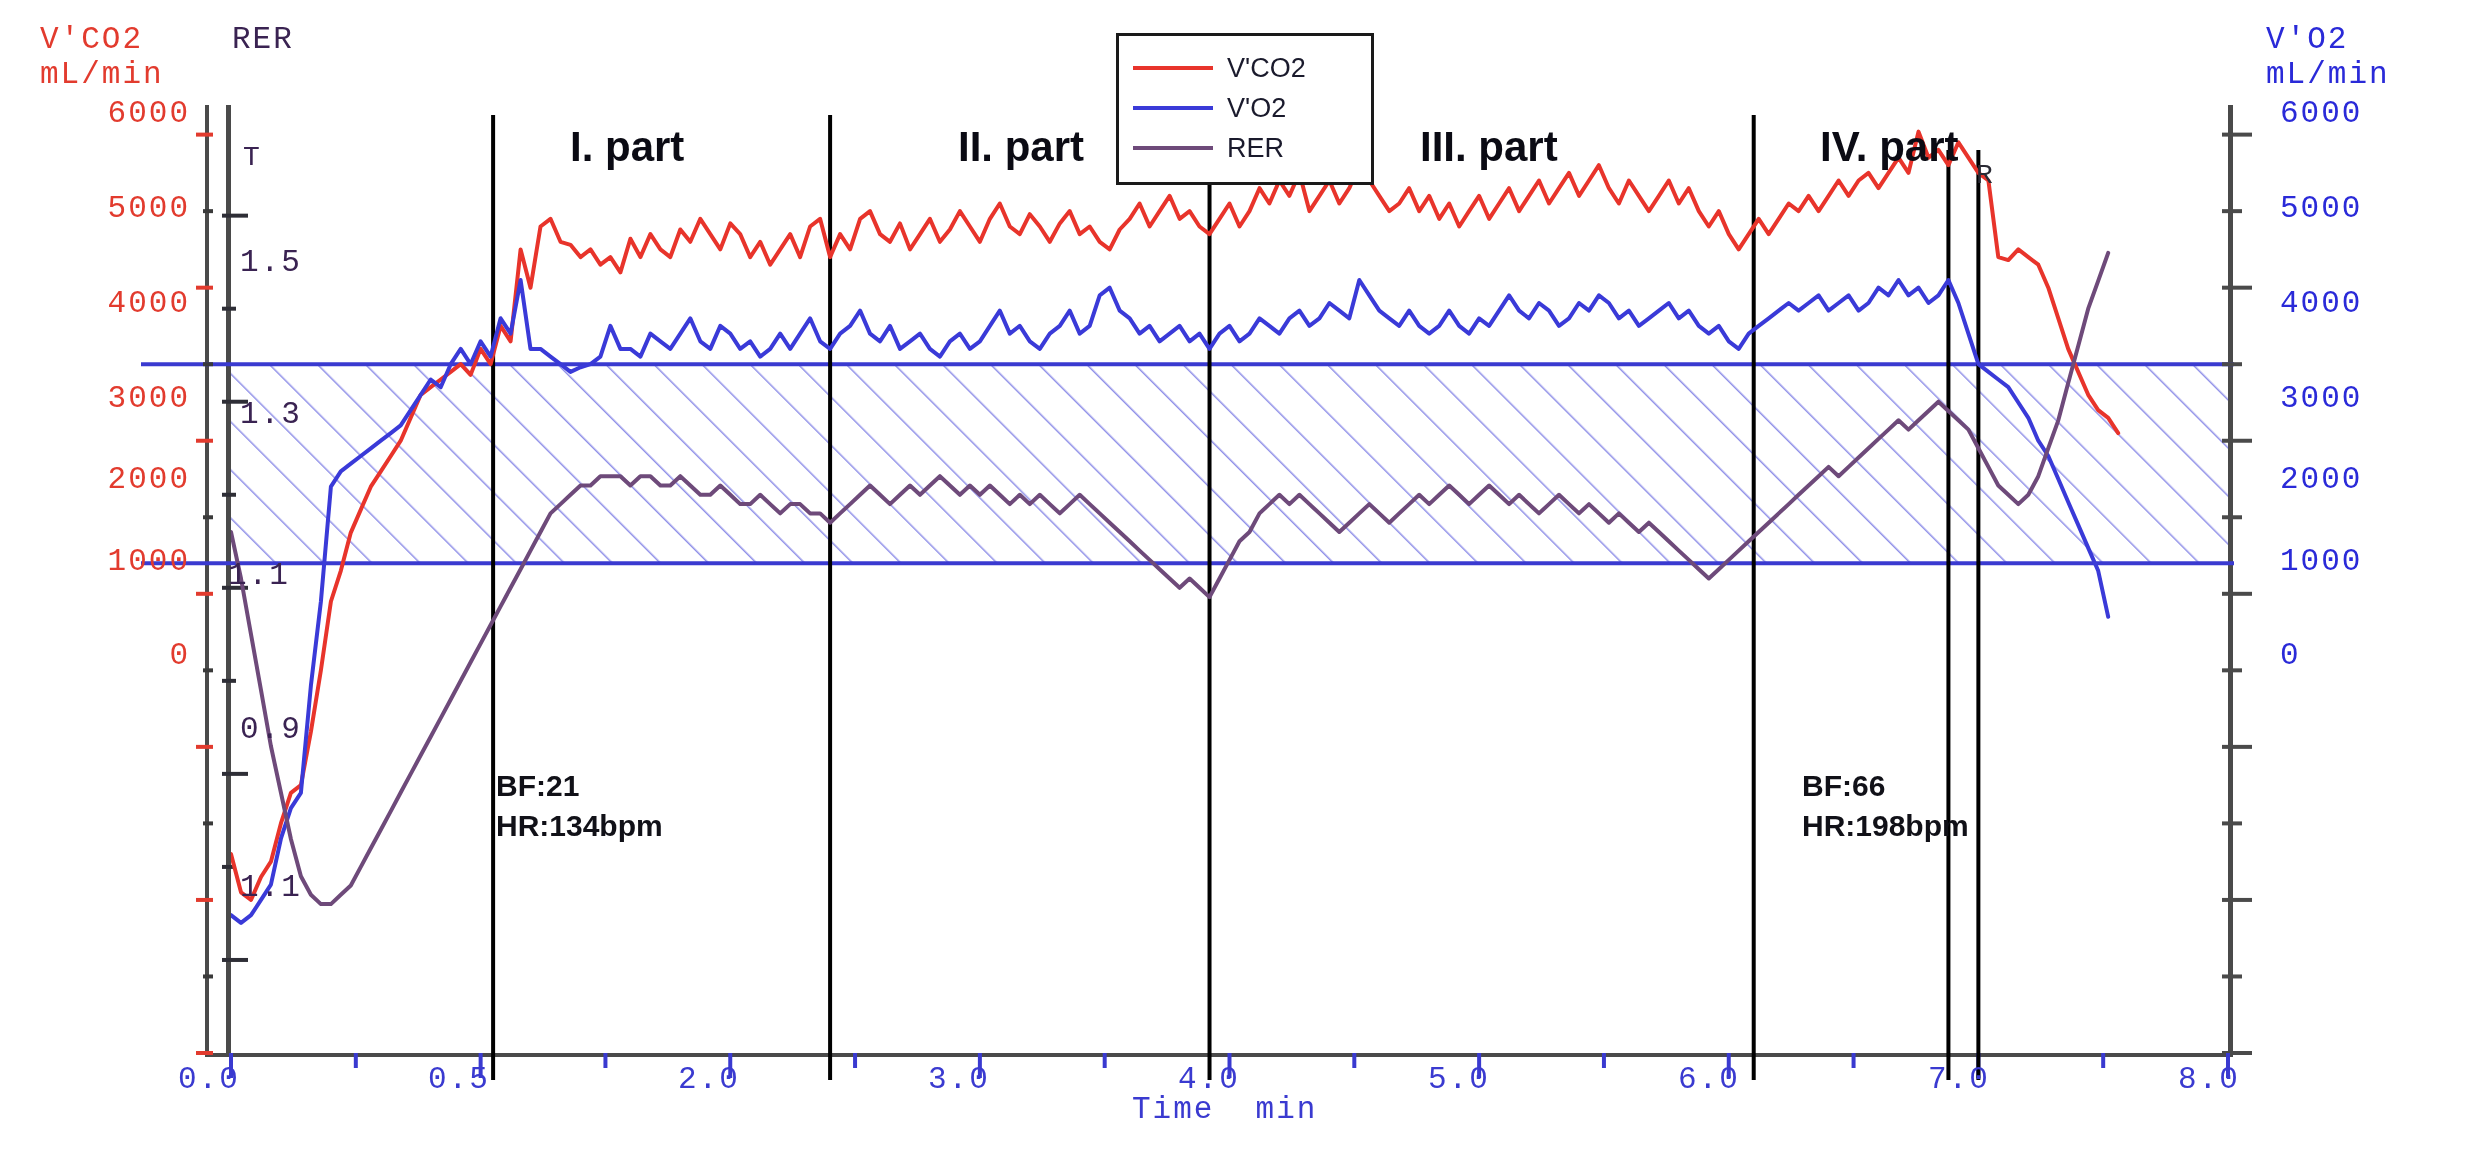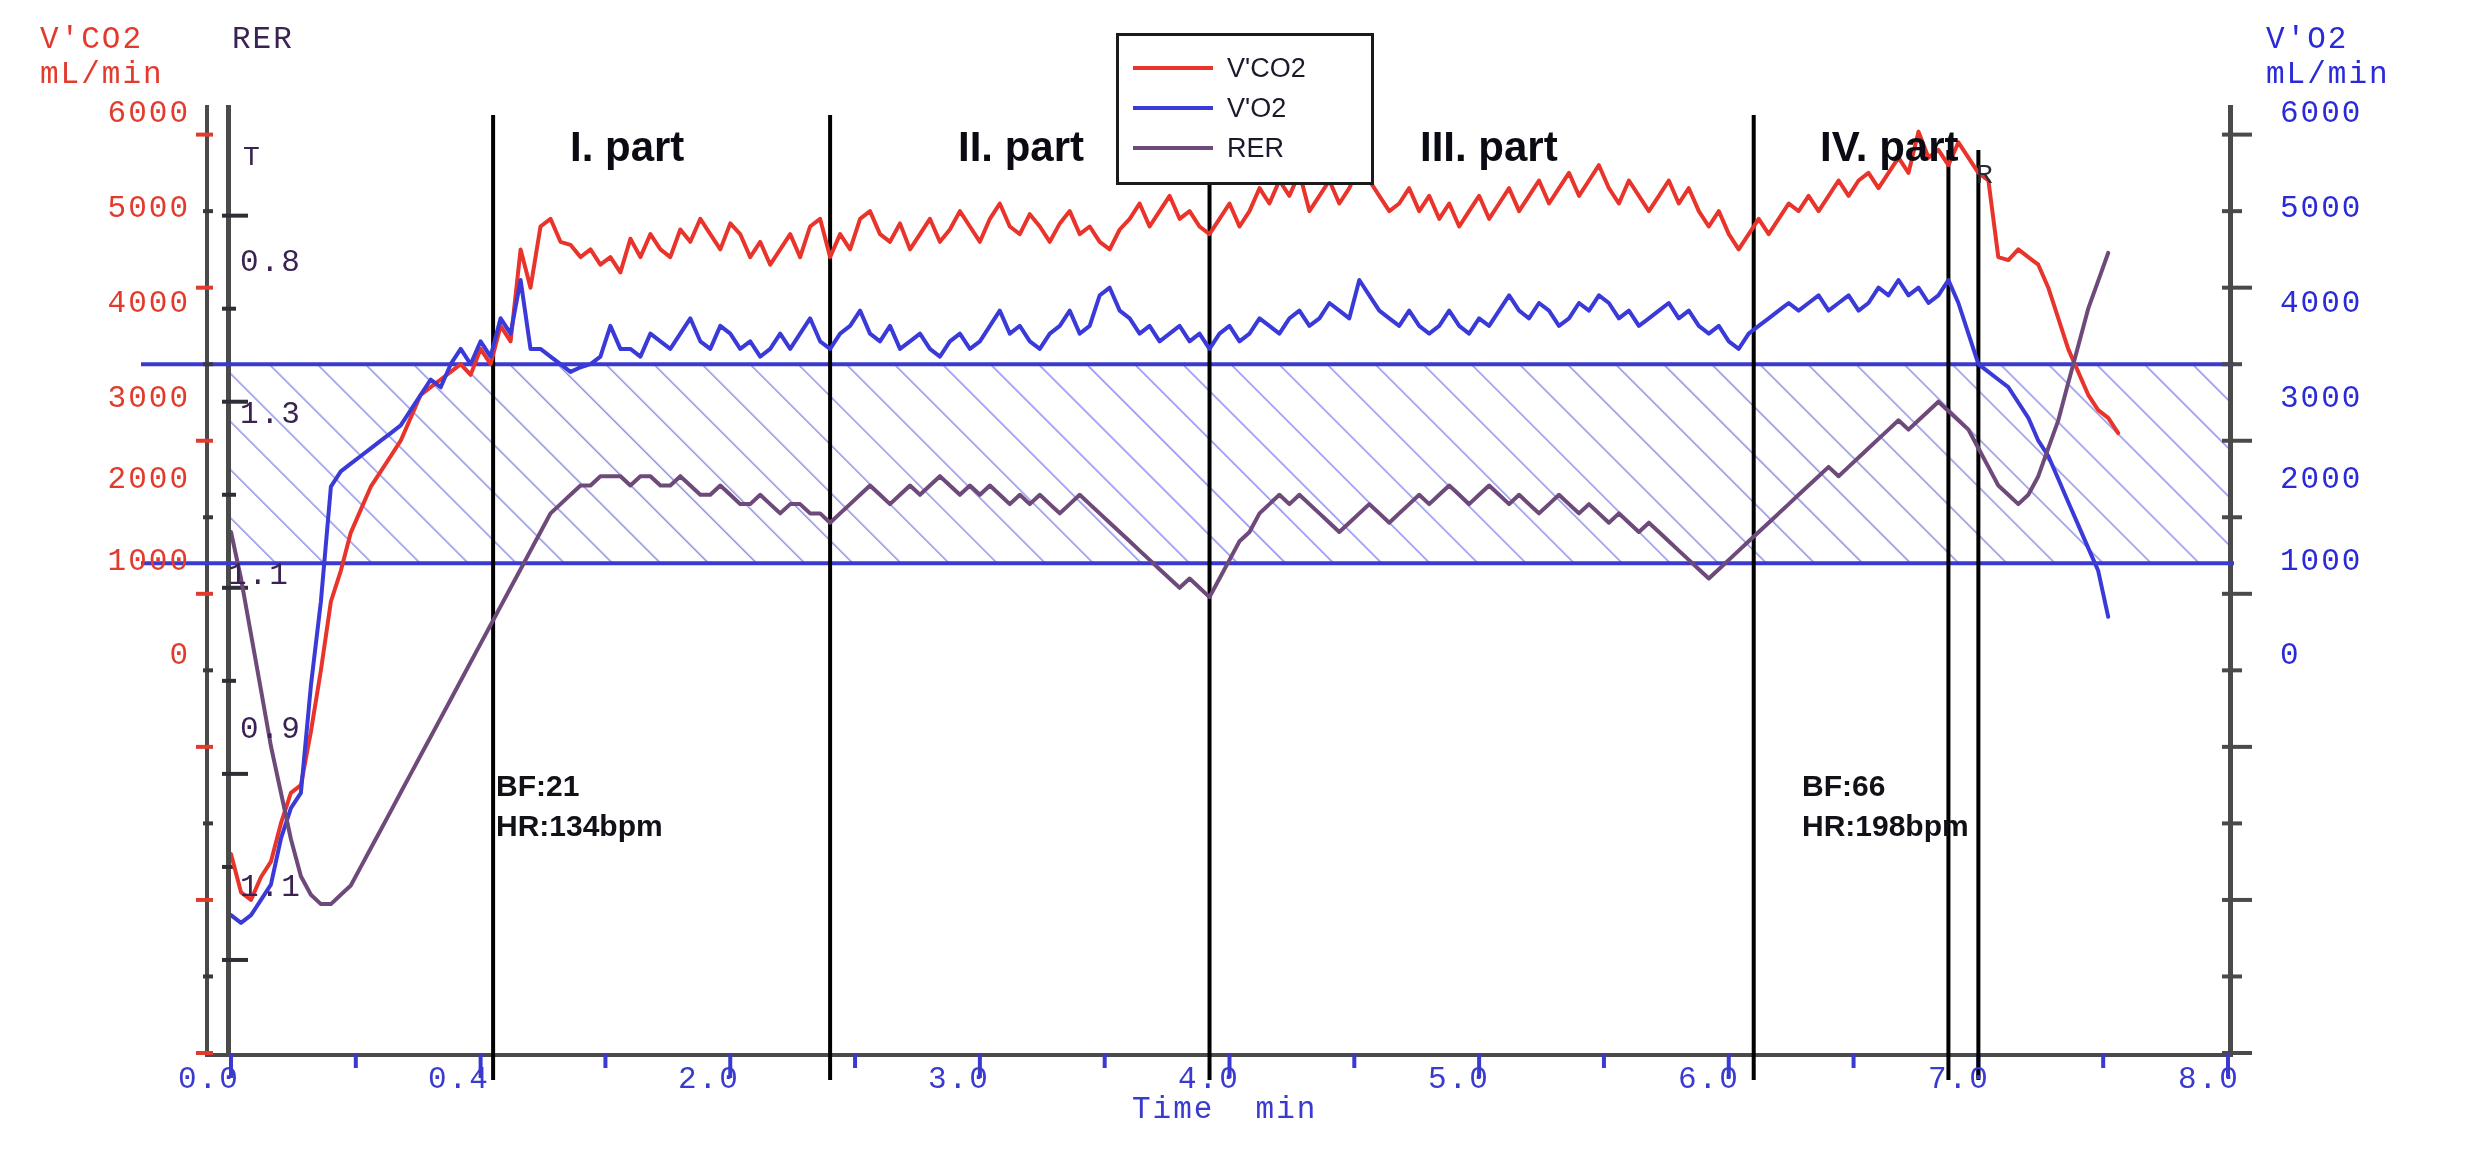--- a/index.html
+++ b/index.html
@@ -142,36 +142,36 @@
 
   <div class="tick-lbl tick-left mono" style="left:40px;top:96px;width:150px;">6000</div>
   <div class="tick-lbl tick-left mono" style="left:40px;top:191px;width:150px;">5000</div>
   <div class="tick-lbl tick-left mono" style="left:40px;top:286px;width:150px;">4000</div>
   <div class="tick-lbl tick-left mono" style="left:40px;top:381px;width:150px;">3000</div>
   <div class="tick-lbl tick-left mono" style="left:40px;top:462px;width:150px;">2000</div>
   <div class="tick-lbl tick-left mono" style="left:40px;top:544px;width:150px;">1000</div>
   <div class="tick-lbl tick-left mono" style="left:40px;top:638px;width:150px;">0</div>
 
   <div class="marker mono" style="left:243px;top:142px;">T</div>
-  <div class="tick-lbl tick-rer mono" style="left:240px;top:245px;">0.8</div>
+  <div class="tick-lbl tick-rer mono" style="left:240px;top:245px;">1.5</div>
   <div class="tick-lbl tick-rer mono" style="left:240px;top:397px;text-align:center;">1.3</div>
   <div class="tick-lbl tick-rer mono" style="left:228px;top:558px;">1.1</div>
   <div class="tick-lbl tick-rer mono" style="left:240px;top:712px;">0.9</div>
   <div class="tick-lbl tick-rer mono" style="left:240px;top:870px;">1.1</div>
 
   <div class="tick-lbl tick-right mono" style="left:2280px;top:96px;">6000</div>
   <div class="tick-lbl tick-right mono" style="left:2280px;top:191px;">5000</div>
   <div class="tick-lbl tick-right mono" style="left:2280px;top:286px;">4000</div>
   <div class="tick-lbl tick-right mono" style="left:2280px;top:381px;">3000</div>
   <div class="tick-lbl tick-right mono" style="left:2280px;top:462px;">2000</div>
   <div class="tick-lbl tick-right mono" style="left:2280px;top:544px;">1000</div>
   <div class="tick-lbl tick-right mono" style="left:2280px;top:638px;">0</div>
 
   <div class="tick-lbl tick-x mono" style="left:178px;top:1062px;">0.0</div>
-  <div class="tick-lbl tick-x mono" style="left:428px;top:1062px;">0.4</div>
+  <div class="tick-lbl tick-x mono" style="left:428px;top:1062px;">0.5</div>
   <div class="tick-lbl tick-x mono" style="left:678px;top:1062px;">2.0</div>
   <div class="tick-lbl tick-x mono" style="left:928px;top:1062px;">3.0</div>
   <div class="tick-lbl tick-x mono" style="left:1178px;top:1062px;">4.0</div>
   <div class="tick-lbl tick-x mono" style="left:1428px;top:1062px;text-align:center;">5.0</div>
   <div class="tick-lbl tick-x mono" style="left:1678px;top:1062px;">6.0</div>
   <div class="tick-lbl tick-x mono" style="left:1928px;top:1062px;">7.0</div>
   <div class="tick-lbl tick-x mono" style="left:2178px;top:1062px;">8.0</div>
 
   <div id="x-axis-title" class="mono">Time  min</div>
 

